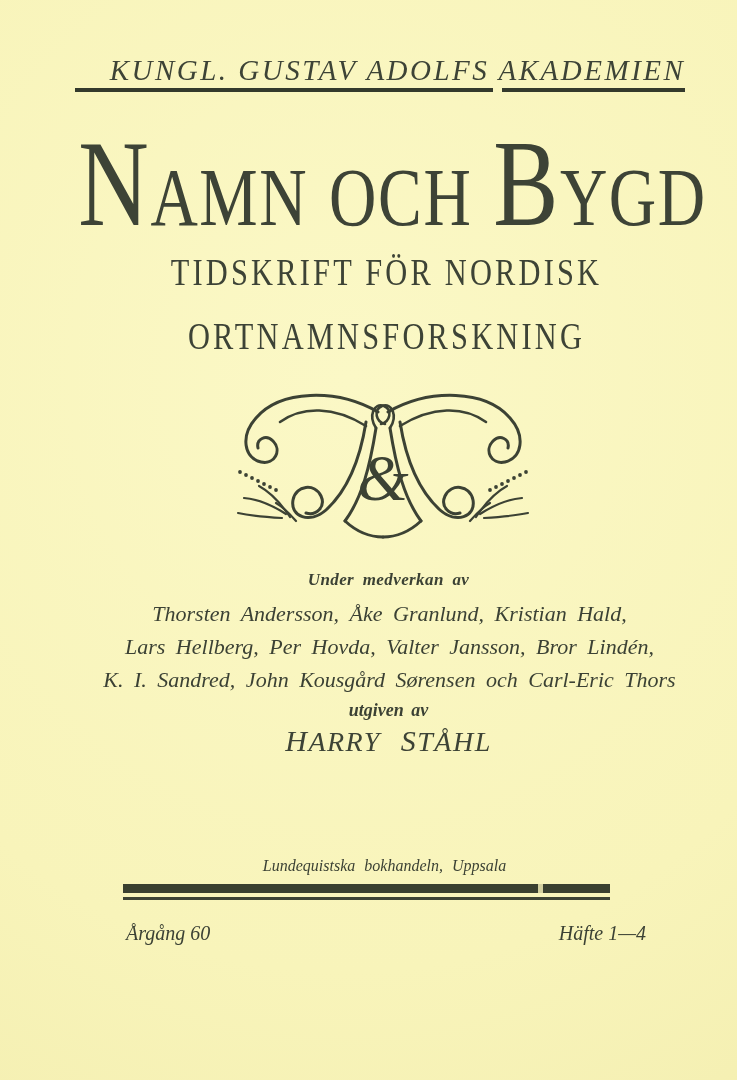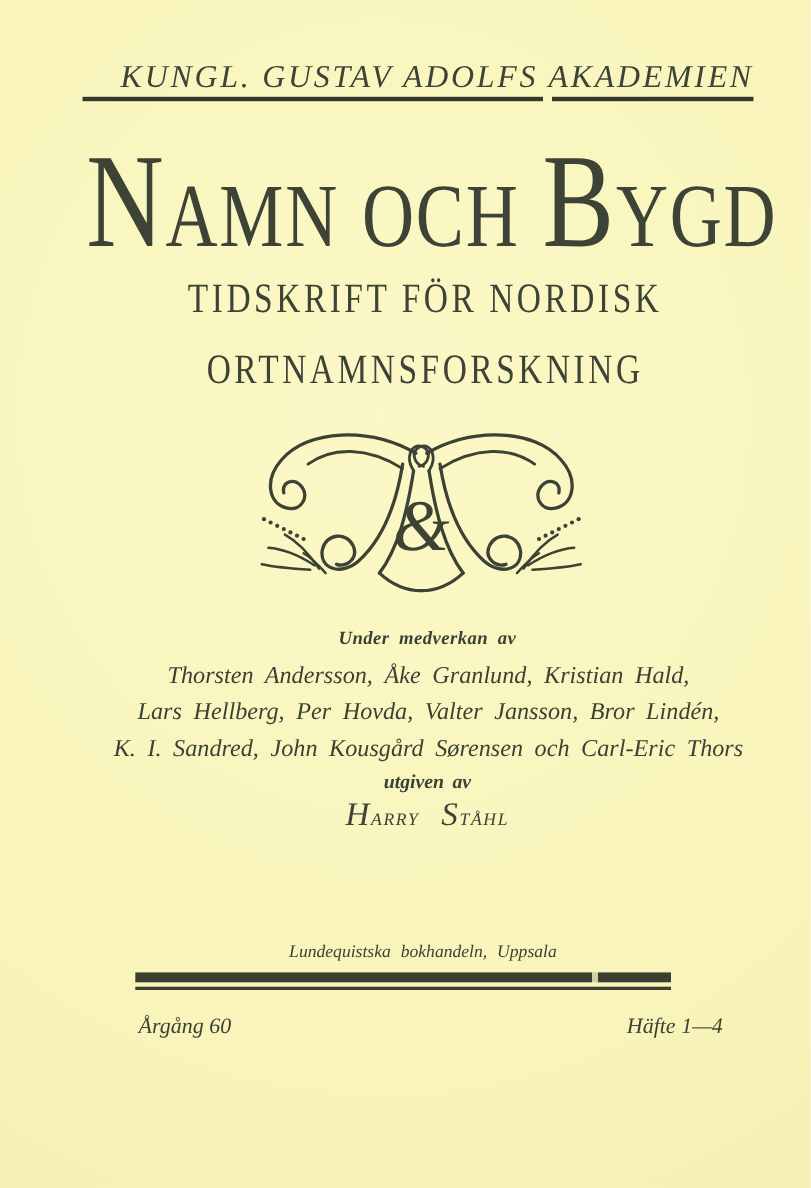--- a/index.html
+++ b/index.html
@@ -100,21 +100,21 @@
     top: 726px; left: 0; right: -4px;
     text-align: center;
     font-style: italic;
     line-height: 30px;
     white-space: nowrap;
     color: #3d4336;
   }
   .e-word { display: inline-block; }
   .e-word + .e-word { margin-left: 20px; }
   .e-init { font-size: 30px; letter-spacing: 1.5px; }
-  .e-rest { font-size: 16px; letter-spacing: 1.5px; }
+  .e-rest { font-size: 28px; letter-spacing: 1.5px; }
 
   
   .publisher {
     top: 854px; left: 0; right: 4px;
     text-align: center;
     font-style: italic;
     font-size: 16px; line-height: 24px;
     word-spacing: 5px;
   }
   .rule-thick {
@@ -129,21 +129,21 @@
     background: #3d4334;
   }
   .issue-row {
     top: 918px; left: 0; right: 0; height: 34px;
     font-style: italic;
     font-size: 20px; line-height: 30px;
     white-space: nowrap;
   }
   .issue-row .vol   { position: absolute; left: 126px; }
   .issue-row .year  { position: absolute; left: 0; right: 0; text-align: center; letter-spacing: 1px; }
-  .issue-row .issue { position: absolute; right: 116px; }
+  .issue-row .issue { position: absolute; right: 127px; }
 </style>
 </head>
 <body>
 
 <div class="page">
 
   <div class="abs academy">KUNGL. GUSTAV ADOLFS AKADEMIEN</div>
   <div class="abs academy-rule"></div>
 
   <div class="abs title">

